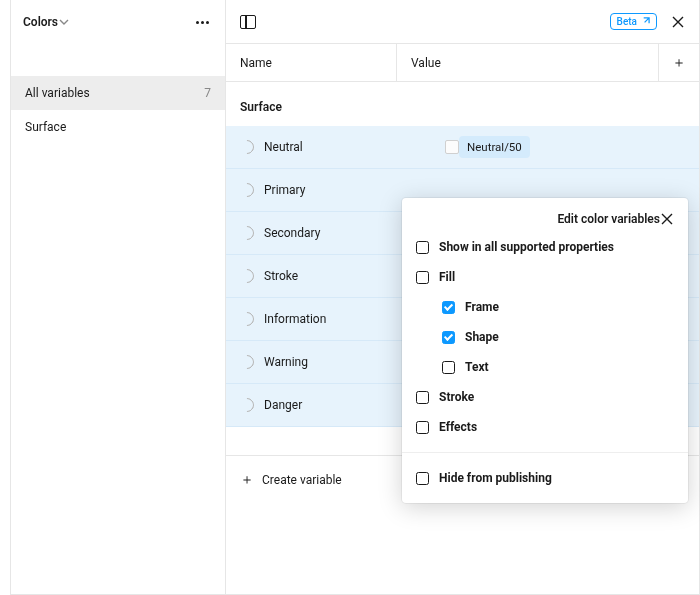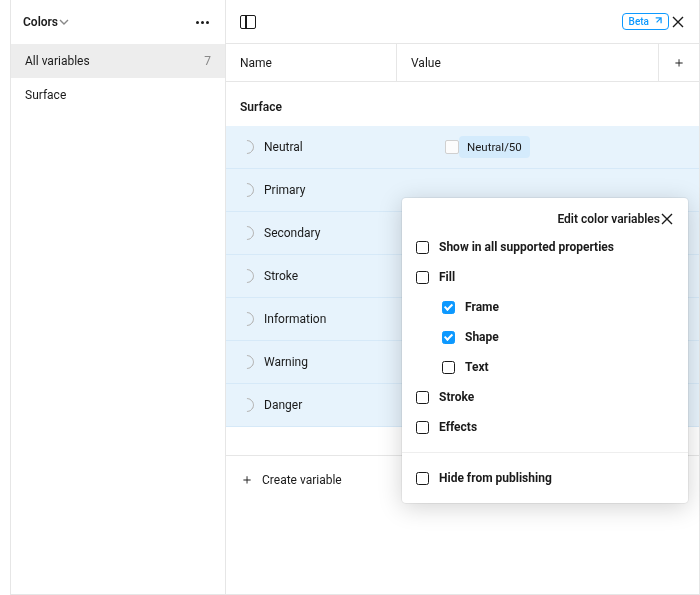--- a/index.html
+++ b/index.html
@@ -49,20 +49,21 @@
   .more-icon span { width: 3px; height: 3px; background: #1a1a1a; border-radius: 50%; }
   .all-vars {
     display: flex;
     justify-content: space-between;
     align-items: center;
     padding: 0 14px;
     height: 34px;
     background: #ededed;
     font-size: 12px;
     cursor: pointer;
+    margin-top: 32px;
   }
   .all-vars .count { color: #888; }
   .sidebar-item {
     padding: 0 14px;
     height: 34px;
     display: flex;
     align-items: center;
     font-size: 12px;
     cursor: pointer;
   }
@@ -70,21 +71,21 @@
   .main { flex: 1; display: flex; flex-direction: column; }
   .main-header {
     display: flex;
     align-items: center;
     justify-content: space-between;
     height: 44px;
     padding: 0 14px;
     border-bottom: 1px solid #e6e6e6;
   }
   .main-header-left { display: flex; align-items: center; gap: 10px; }
-  .main-header-right { display: flex; align-items: center; gap: 2px; }
+  .main-header-right { display: flex; align-items: center; gap: 14px; }
   .sidebar-toggle {
     width: 16px; height: 14px;
     border: 1.5px solid #1a1a1a;
     border-radius: 2px;
     position: relative;
     cursor: pointer;
   }
   .sidebar-toggle::after {
     content: ""; position: absolute; left: 4px; top: 0; bottom: 0;
     width: 1.5px; background: #1a1a1a;

